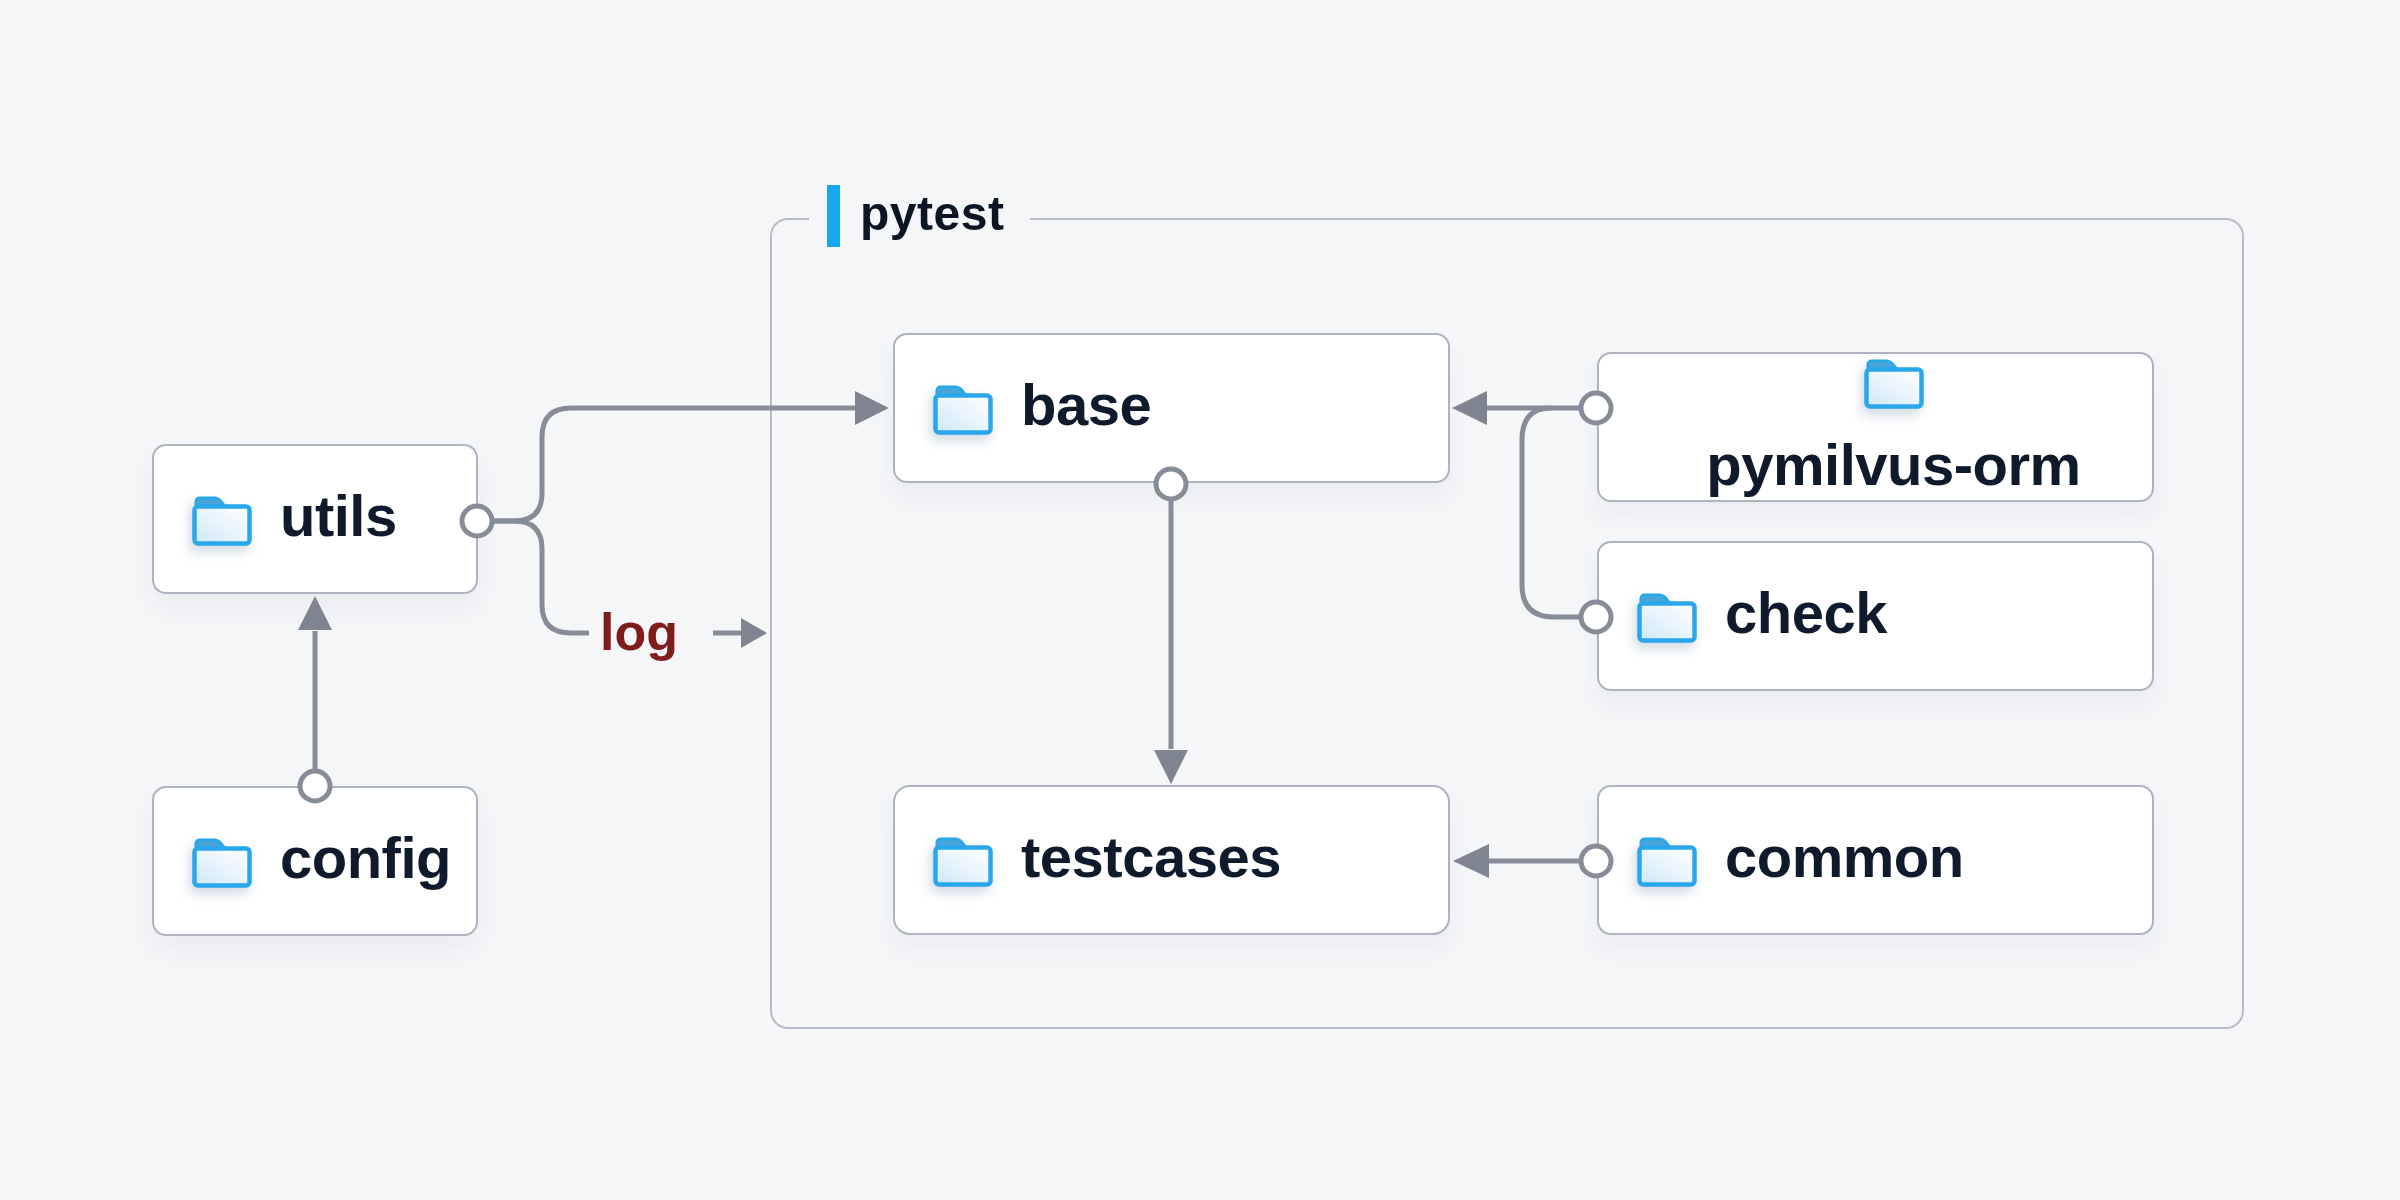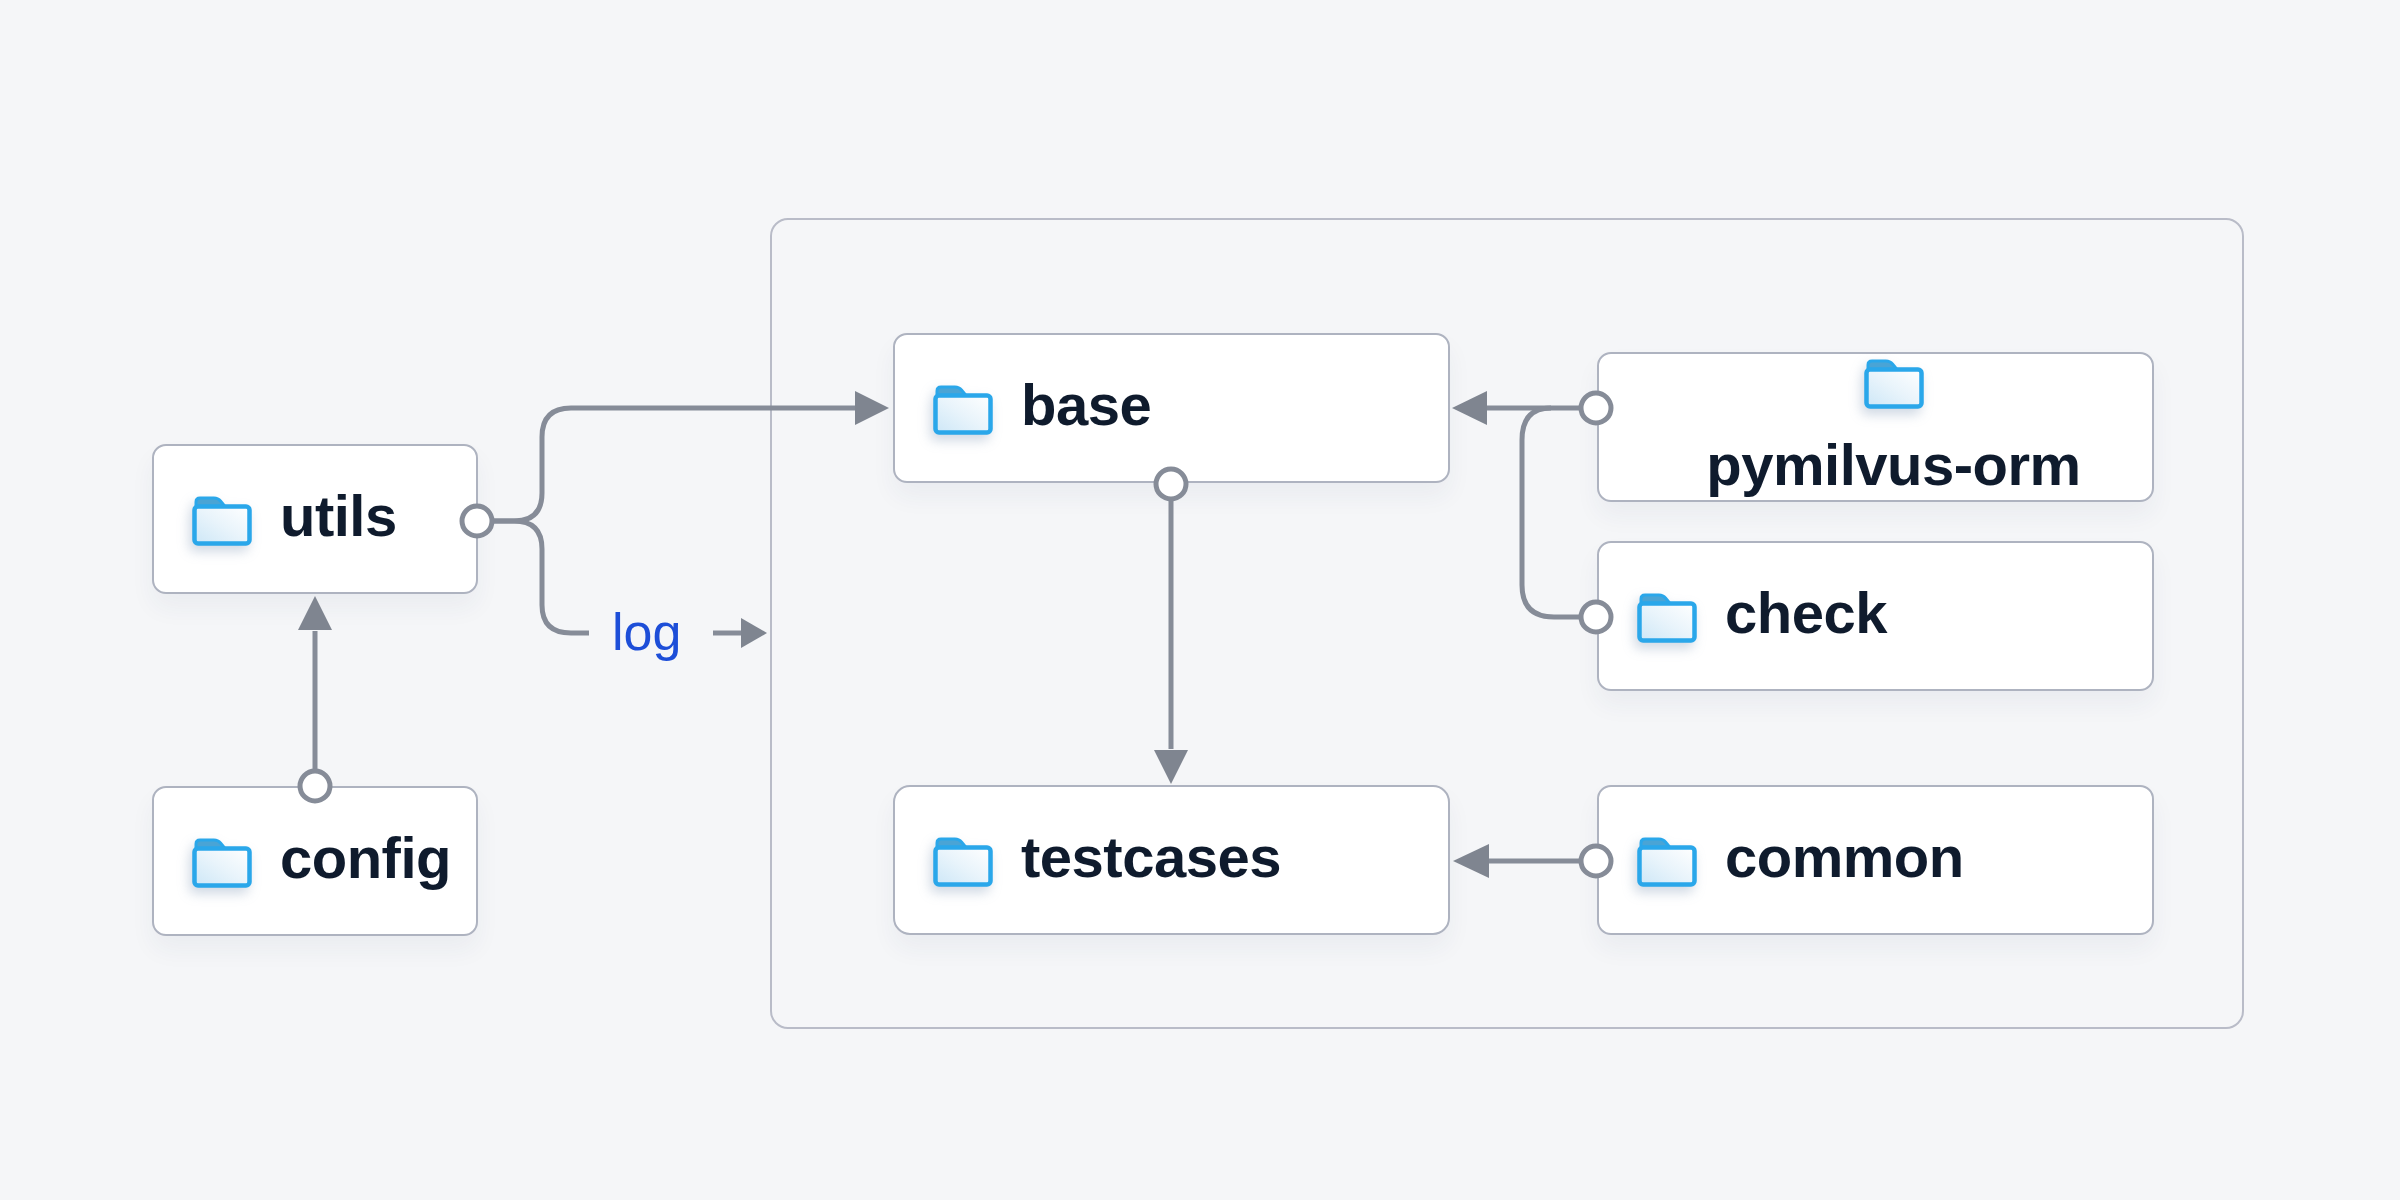--- a/index.html
+++ b/index.html
@@ -79,42 +79,45 @@
     width:2400px; height:1200px;
     pointer-events:none;
   }
   .wire { fill:none; stroke:#868c98; stroke-width:5; }
   .dot  { fill:#ffffff; stroke:#868c98; stroke-width:5; }
   .head { fill:#7f8590; stroke:none; }
 
   .log-label {
     position:absolute;
     left:600px; top:604px;
-    font-size:52px; font-weight:400;
-    color:#1d4ed8;
+    font-size:52px; font-weight:700;
+    color:#7f1d1d;
     line-height:1.1;
-    margin-left:12px;
   }
 </style>
 </head>
 <body>
 
 <svg width="0" height="0" style="position:absolute" aria-hidden="true">
   <defs>
     <linearGradient id="folderGrad" x1="0" y1="1" x2="1" y2="0">
       <stop offset="0" stop-color="#cde7f7"></stop>
       <stop offset="0.5" stop-color="#e9f4fb"></stop>
       <stop offset="1" stop-color="#ffffff"></stop>
     </linearGradient>
   </defs>
 </svg>
 
 <div class="stage">
 
   <div class="group-box"></div>
+  <div class="group-label">
+    <div class="bar"></div>
+    <div class="txt">pytest</div>
+  </div>
 
   <div class="node node-config">
     <svg class="folder" viewBox="0 0 64 56">
       <path d="M6 24 V11 Q6 7 10 7 H24 Q28 7 30.5 10 L35 15.5 V24 Z" fill="#4aa4d5" stroke="#2aa7ea" stroke-width="3" stroke-linejoin="round"></path>
       <rect x="4.5" y="15.5" width="55" height="37" rx="3.5" fill="url(#folderGrad)" stroke="#2aa7ea" stroke-width="4.5" stroke-linejoin="round"></rect>
     </svg>
     <span class="label">config</span>
   </div>
 
   <div class="node node-utils">

